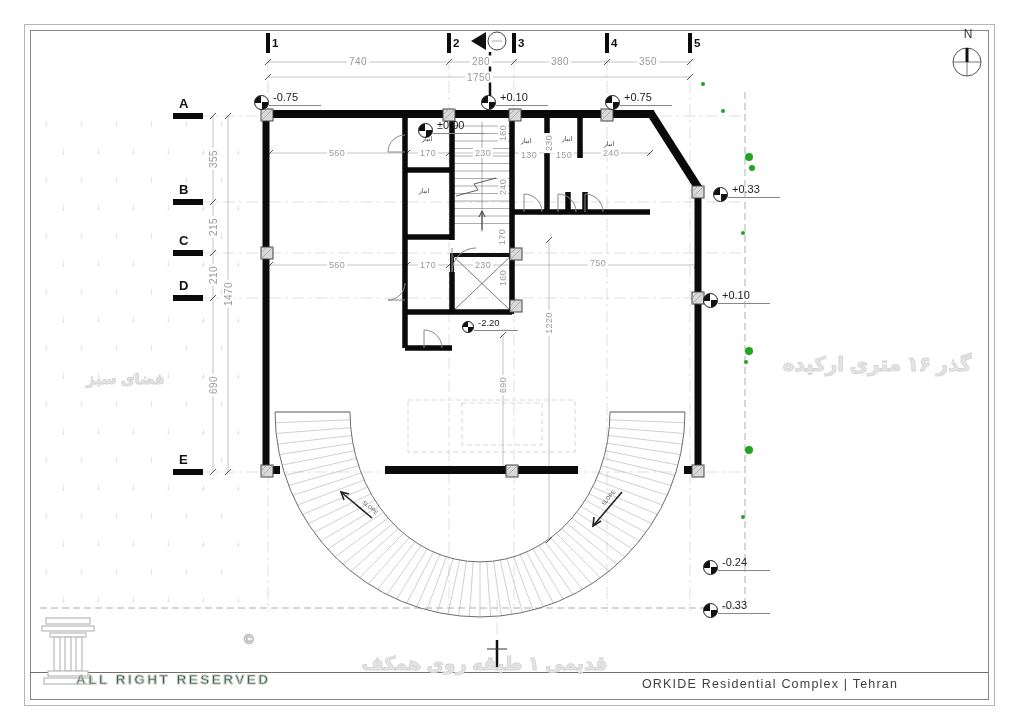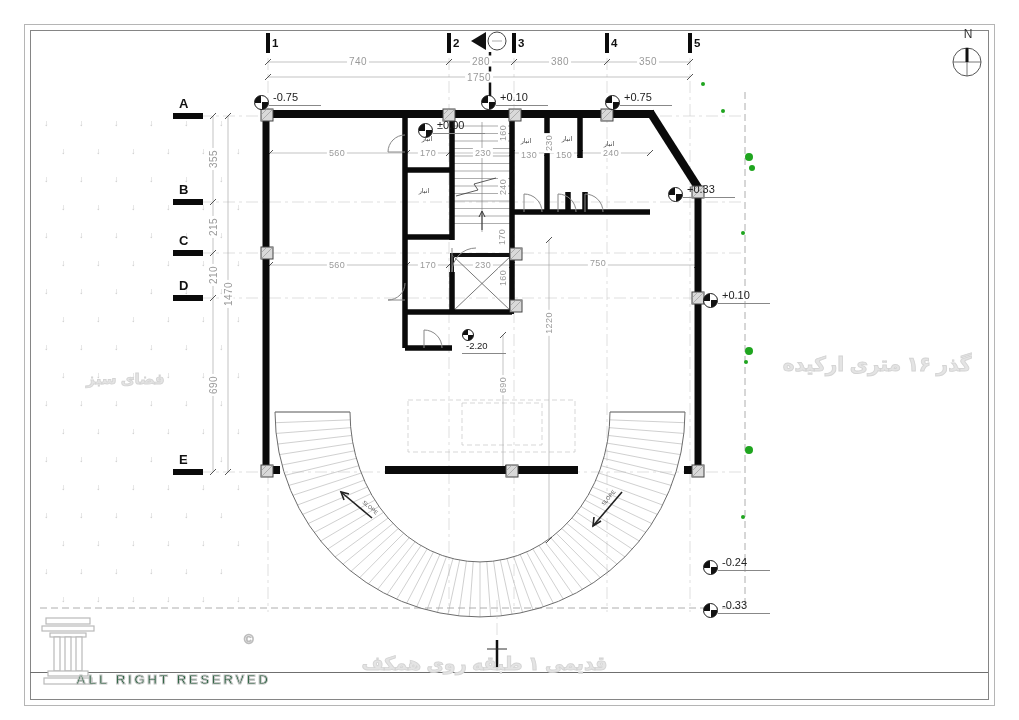--- a/index.html
+++ b/index.html
@@ -549,29 +549,29 @@
         <div class="lvl-txt">±0.00</div>
       </div>
       <div class="lvl" style="left: 481px; top: 92px;">
         <div class="lvl-sym"></div>
         <div class="lvl-txt">+0.10</div>
       </div>
       <div class="lvl" style="left: 605px; top: 92px;">
         <div class="lvl-sym"></div>
         <div class="lvl-txt">+0.75</div>
       </div>
-      <div class="lvl" style="left: 668px; top: 184px;">
+      <div class="lvl" style="left: 713px; top: 184px;">
         <div class="lvl-sym"></div>
         <div class="lvl-txt">+0.33</div>
       </div>
       <div class="lvl" style="left: 703px; top: 290px;">
         <div class="lvl-sym"></div>
         <div class="lvl-txt">+0.10</div>
       </div>
-      <div class="lvl small" style="left: 462px; top: 326px; flex-direction: column;">
+      <div class="lvl small" style="left: 462px; top: 318px;">
         <div class="lvl-sym"></div>
         <div class="lvl-txt">-2.20</div>
       </div>
       <div class="lvl" style="left: 703px; top: 557px;">
         <div class="lvl-sym"></div>
         <div class="lvl-txt">-0.24</div>
       </div>
       <div class="lvl" style="left: 703px; top: 600px;">
         <div class="lvl-sym"></div>
         <div class="lvl-txt">-0.33</div>
@@ -599,13 +599,14 @@
         <rect x="29" y="21" width="6" height="34"></rect>
         <rect x="40" y="21" width="6" height="34"></rect>
         <rect x="12" y="55" width="40" height="5"></rect>
         <rect x="8" y="62" width="48" height="6"></rect>
       </g>
     </svg>
     <div class="logo-copy">©</div>
     <div class="logo-sub">ALL RIGHT RESERVED</div>
   </div>
 
+  <div class="titleblock">ORKIDE  Residential  Complex  |  Tehran</div>
 </div>
 
 </body></html>

